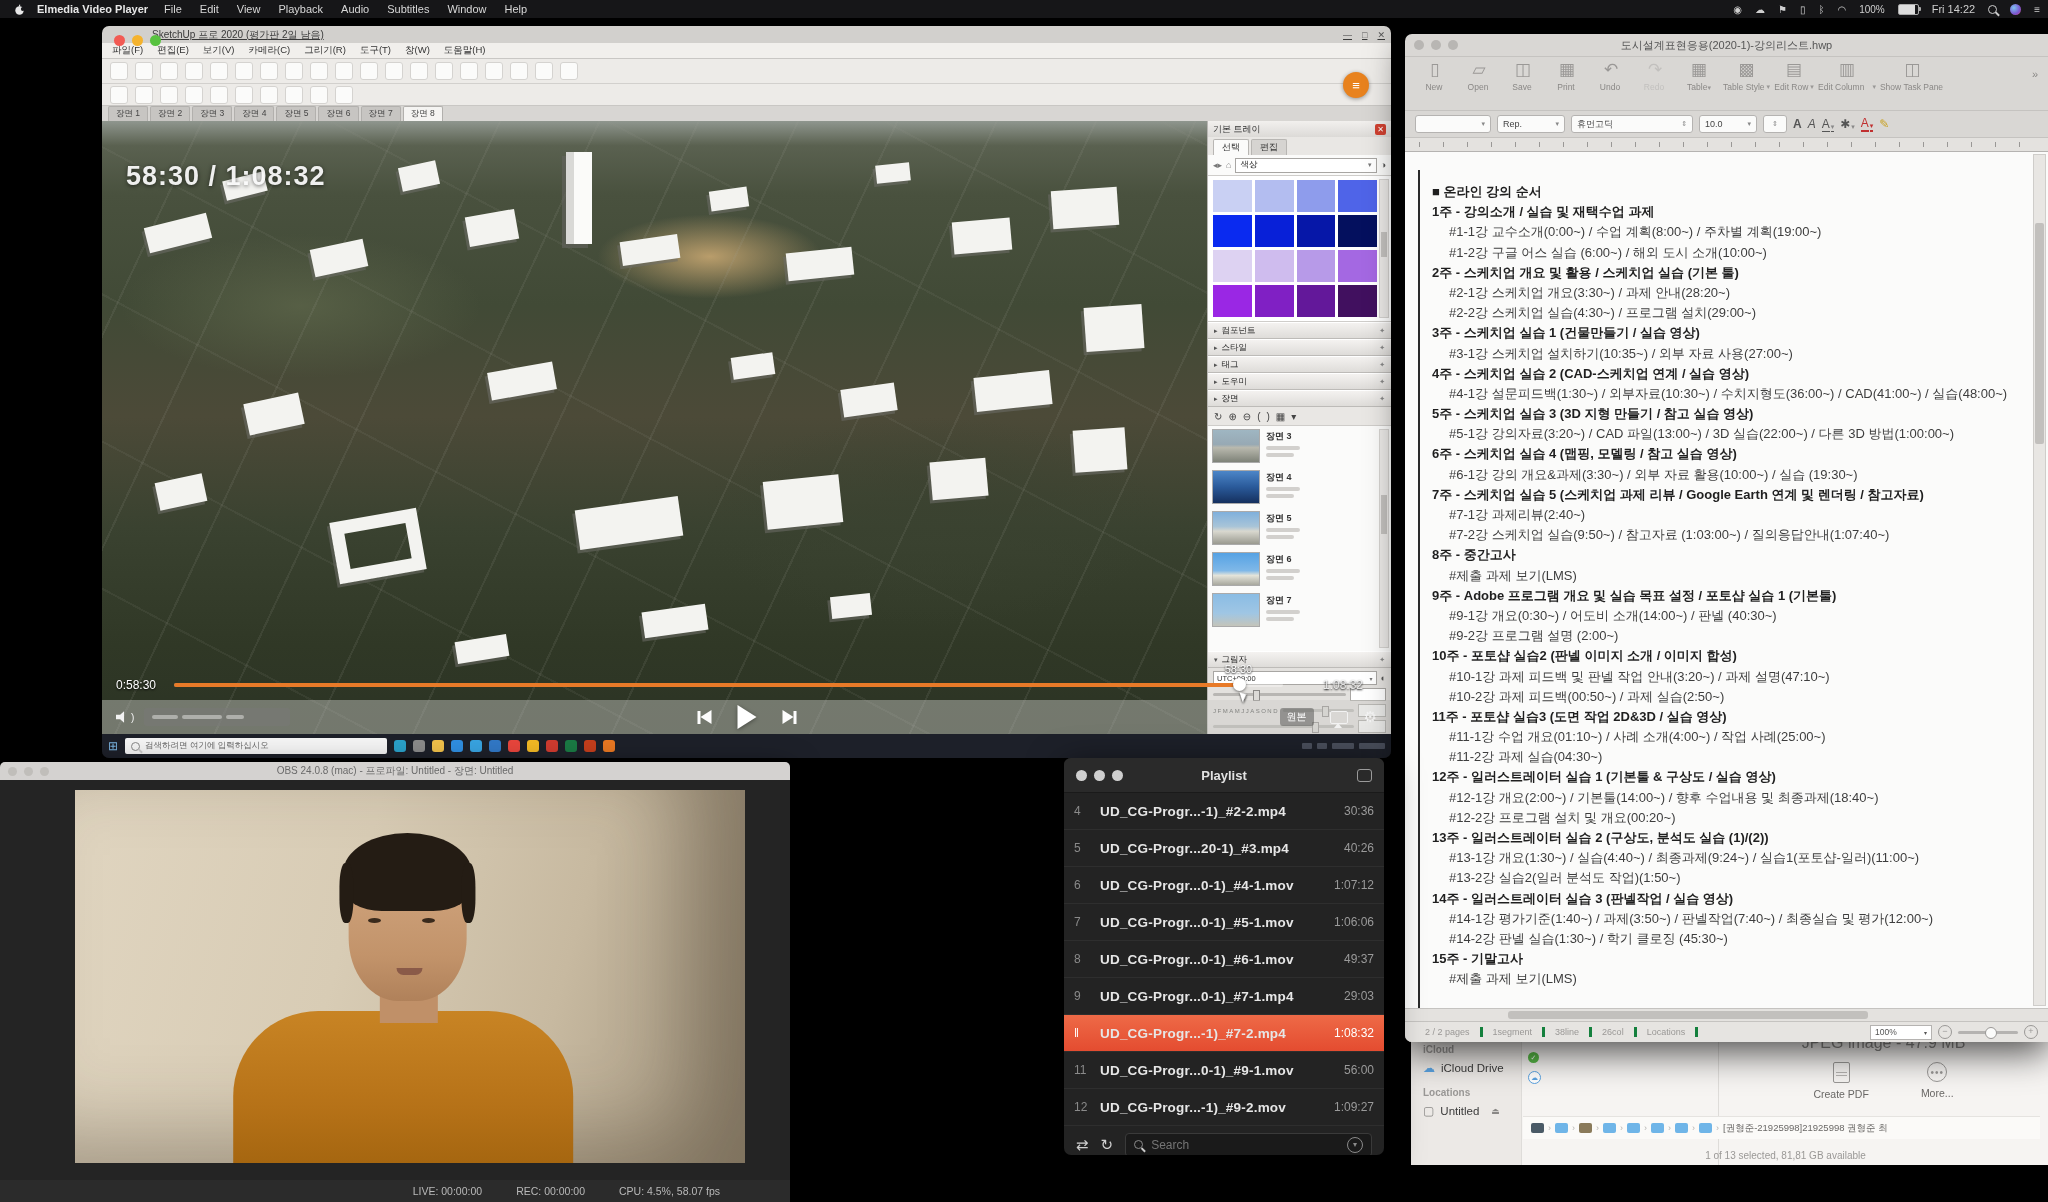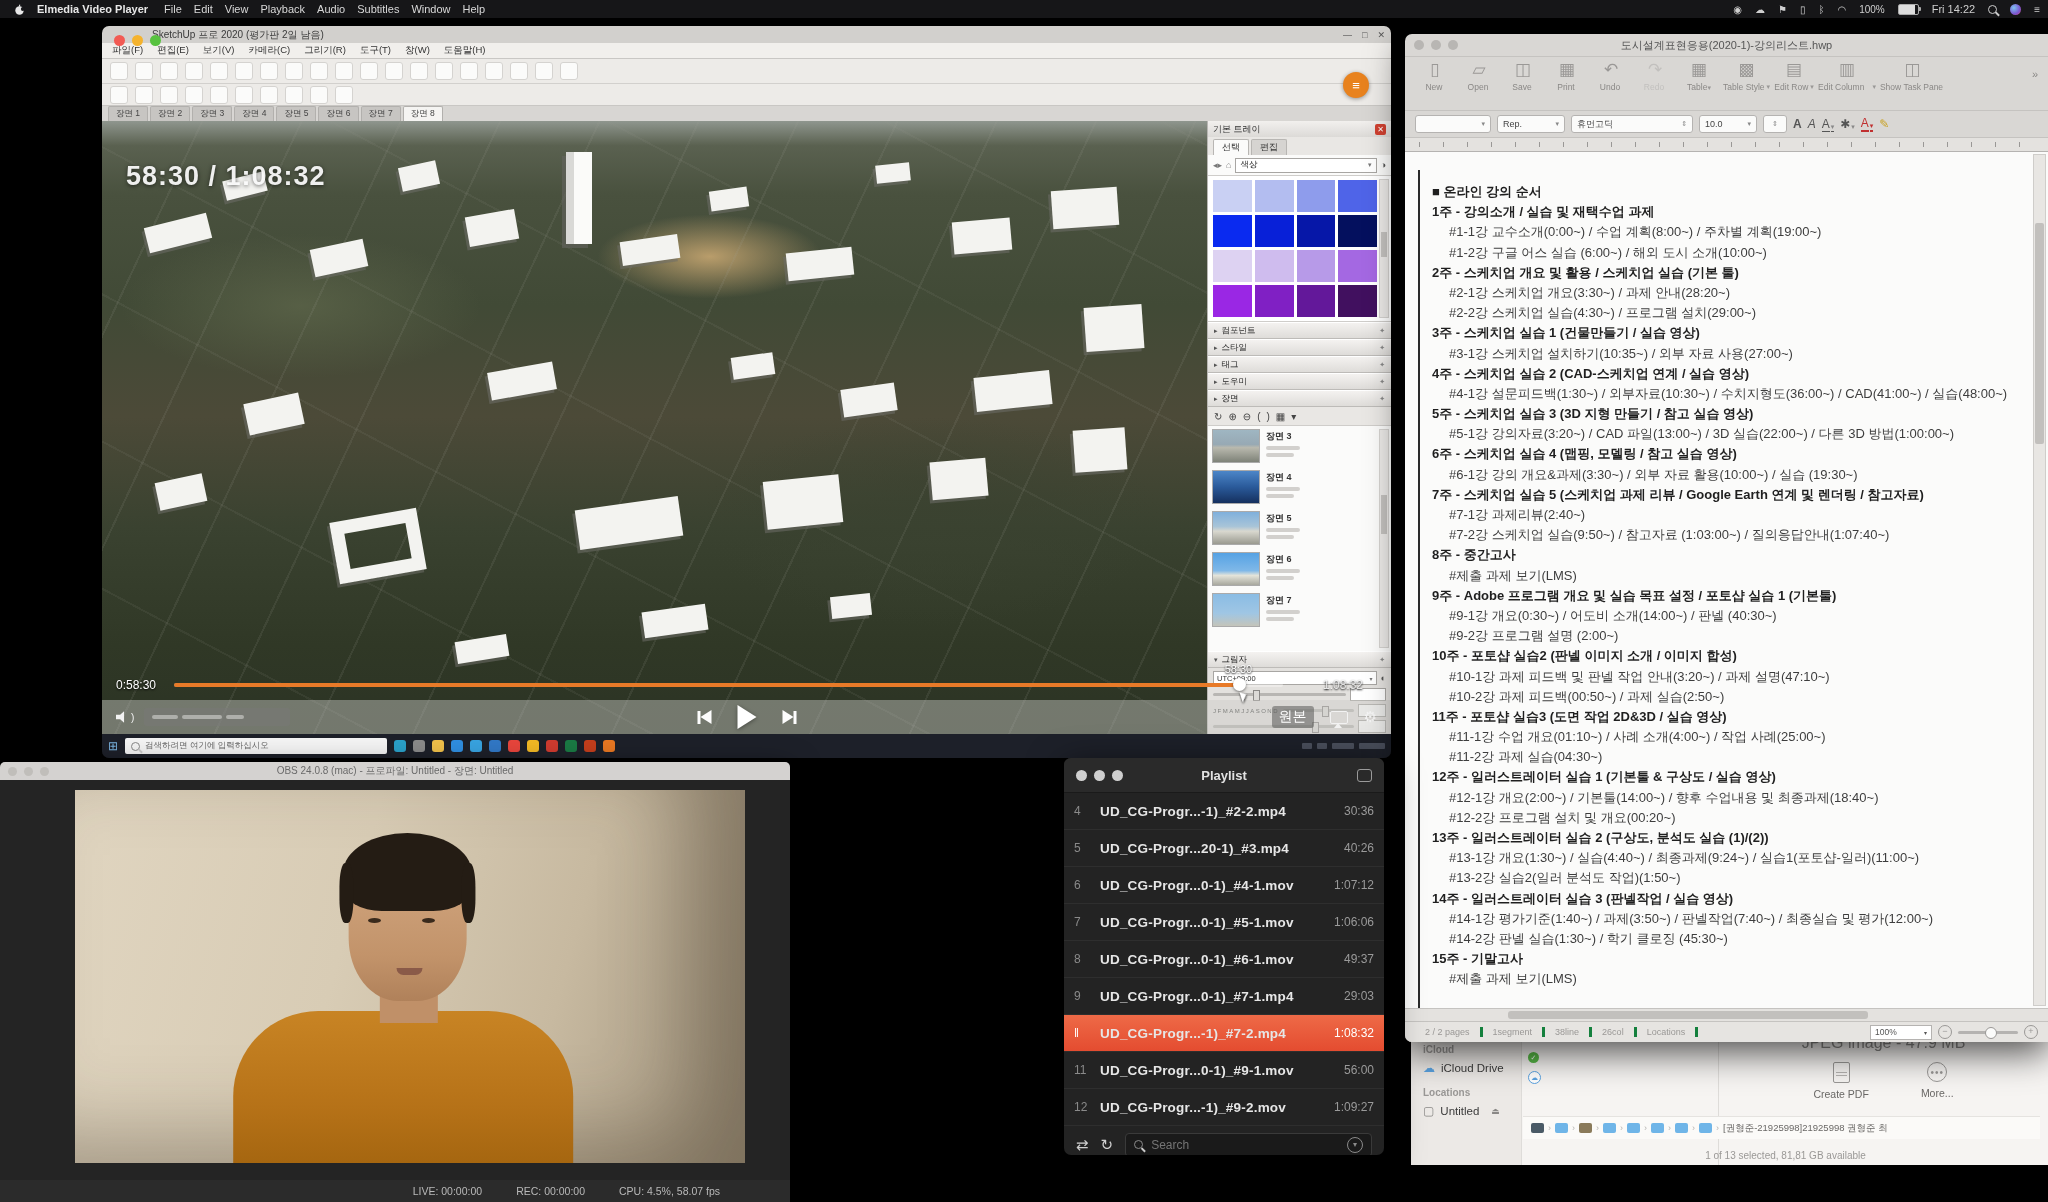--- a/index.html
+++ b/index.html
@@ -5,37 +5,37 @@
   html,body{margin:0;padding:0;background:#000;}
   #screen{position:relative;width:2048px;height:1202px;background:#000;overflow:hidden;
           font-family:"Liberation Sans",sans-serif;color:#ddd;}
   .abs{position:absolute;}
 
   
   #menubar{left:0;top:0;width:2048px;height:18px;background:#161618;display:flex;align-items:center;
            font-size:11px;color:#e8e8e8;z-index:50;padding:0 8px;box-sizing:border-box;}
   #menubar .apple{width:11px;height:11px;margin:0 12px 0 6px;}
   #menubar .appname{font-weight:bold;margin-right:16px;}
-  .mb-menus{display:flex;gap:12px;}
+  .mb-menus{display:flex;gap:18px;}
   .mb-item{color:#d8d8d8;}
   #mb-right{margin-left:auto;display:flex;align-items:center;gap:13px;color:#cfcfcf;}
   .mb-ic{font-size:10px;color:#cfcfcf;}
   .batt{width:19px;height:9px;border:1px solid #aaa;border-radius:2px;position:relative;background:linear-gradient(90deg,#ddd 0 85%,transparent 85%);}
   .batt::after{content:"";position:absolute;right:-3px;top:2px;width:2px;height:4px;background:#aaa;border-radius:0 1px 1px 0;}
   .mag{width:7px;height:7px;border:1.5px solid #ccc;border-radius:50%;position:relative;display:inline-block;}
   .mag::after{content:"";position:absolute;width:5px;height:1.5px;background:#ccc;transform:rotate(45deg);right:-4px;bottom:-2px;}
   .siri{width:11px;height:11px;border-radius:50%;background:radial-gradient(circle at 35% 35%,#7ec3f0,#7a57d0 60%,#e0447a);}
 
   
   .traffic{display:flex;gap:7px;}
   .tl{width:11px;height:11px;border-radius:50%;}
 
   
   #videowin{left:102px;top:26px;width:1289px;height:732px;background:#111;border-radius:7px;overflow:hidden;z-index:20;box-shadow:0 10px 40px rgba(0,0,0,.7);}
-  .su-title{height:17px;background:#d2d0cd;display:flex;align-items:center;font-size:10px;color:#3a3a3a;padding:0 6px;}
+  .su-title{height:17px;background:#d2d0cd;display:flex;align-items:center;font-size:10px;color:#3a3a3a;padding:0 6px;text-decoration:underline;}
   .su-title .t{margin-left:44px;}
   .su-winbtns{margin-left:auto;display:flex;gap:10px;color:#555;font-size:9px;}
   .su-menu{height:15px;background:#f1efec;display:flex;align-items:center;gap:14px;font-size:9.5px;color:#333;padding:0 10px;border-bottom:1px solid #c9c7c4;}
   .su-tools{height:24px;background:#edebe8;display:flex;align-items:center;gap:7px;padding:0 8px;border-bottom:1px solid #d2d0cd;}
   .su-tools2{height:21px;background:#edebe8;display:flex;align-items:center;gap:7px;padding:0 8px;border-bottom:1px solid #c9c7c4;}
   .tool{width:16px;height:16px;border-radius:3px;background:#fbfbfa;border:1px solid #d5d3d0;font-size:10px;display:flex;align-items:center;justify-content:center;}
   .su-tabs{height:15px;background:#d8d6d3;display:flex;align-items:flex-end;gap:2px;padding:0 6px;font-size:8.5px;color:#444;}
   .su-tab{background:#c7c5c2;border:1px solid #b2b0ad;border-bottom:none;padding:1px 7px;border-radius:2px 2px 0 0;}
   .su-tab.active{background:#f5f4f2;}
   .su-main{display:flex;height:616px;}
@@ -107,21 +107,21 @@
   .spk-waves{color:#f2f2f2;font-size:10px;margin-left:2px;}
   .vol-tip{margin-left:10px;width:130px;height:18px;background:rgba(120,120,118,.55);border-radius:3px;display:flex;align-items:center;gap:4px;padding:0 8px;}
   .vol-tip i{display:block;width:26px;height:4px;background:rgba(230,230,228,.5);border-radius:2px;}
   #ctl-center{position:absolute;left:50%;transform:translateX(-50%);display:flex;align-items:center;gap:26px;}
   .skipbtn{display:flex;align-items:center;}
   .skipbtn .bar{width:3px;height:13px;background:#fdfdfd;}
   .tri-l{width:0;height:0;border-right:11px solid #fdfdfd;border-top:7px solid transparent;border-bottom:7px solid transparent;}
   .tri-r{width:0;height:0;border-left:11px solid #fdfdfd;border-top:7px solid transparent;border-bottom:7px solid transparent;}
   .playtri{width:0;height:0;border-left:19px solid #fff;border-top:12px solid transparent;border-bottom:12px solid transparent;filter:drop-shadow(0 1px 2px rgba(0,0,0,.4));}
   #ctl-right{margin-left:auto;display:flex;align-items:center;gap:16px;}
-  .qual{font-size:14px;color:#fff;background:rgba(90,90,88,.55);padding:2px 7px;border-radius:3px;margin-left:24px;}
+  .qual{font-size:10px;color:#fff;background:rgba(90,90,88,.55);padding:2px 7px;border-radius:3px;margin-left:24px;}
   .airplay{width:16px;height:11px;border:1.5px solid #f2f2f2;border-radius:2px;position:relative;}
   .airplay::after{content:"";position:absolute;left:3px;bottom:-5px;width:0;height:0;border-left:4px solid transparent;border-right:4px solid transparent;border-bottom:5px solid #f2f2f2;}
   .gear{color:#f5f5f5;font-size:15px;}
   #vid-traffic{position:absolute;left:12px;top:9px;z-index:6;}
   #elmedia-menu{position:absolute;right:22px;top:46px;width:26px;height:26px;border-radius:50%;background:#e8821e;color:#fff;display:flex;align-items:center;justify-content:center;font-size:13px;z-index:6;box-shadow:0 1px 4px rgba(0,0,0,.4);}
 
   
   #obswin{left:0px;top:762px;width:790px;height:440px;background:#242424;z-index:20;border-radius:5px 5px 0 0;overflow:hidden;box-shadow:0 8px 30px rgba(0,0,0,.6);}
   .obs-title{height:18px;background:#d4d2d0;display:flex;align-items:center;padding:0 8px;font-size:10px;color:#6a6a6a;}
   .obs-title .t{position:absolute;left:0;right:0;text-align:center;}

